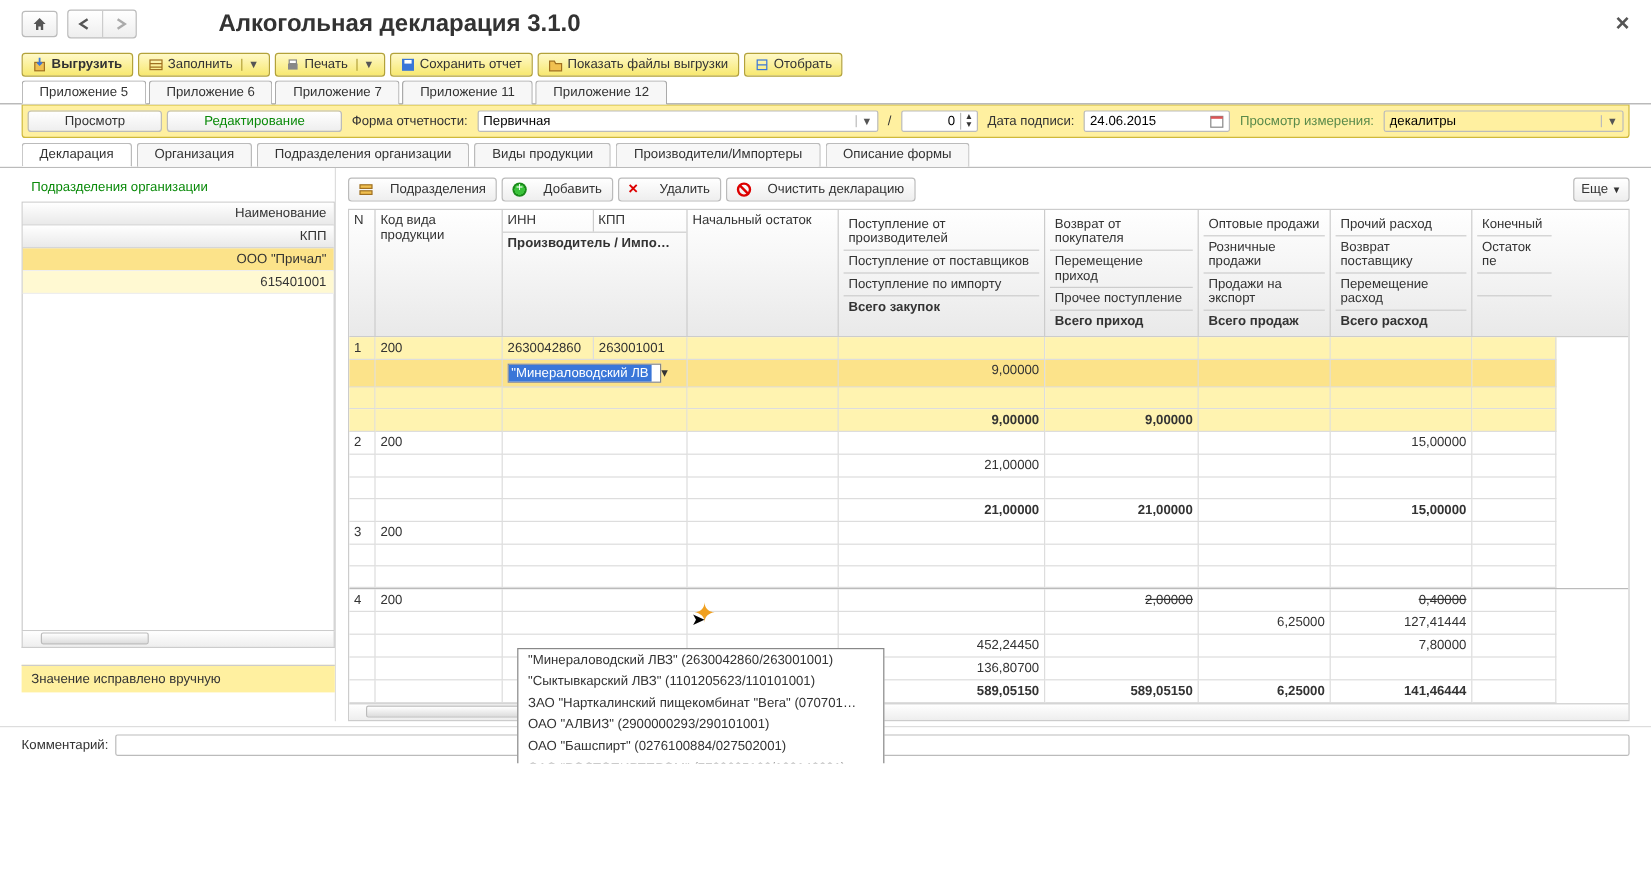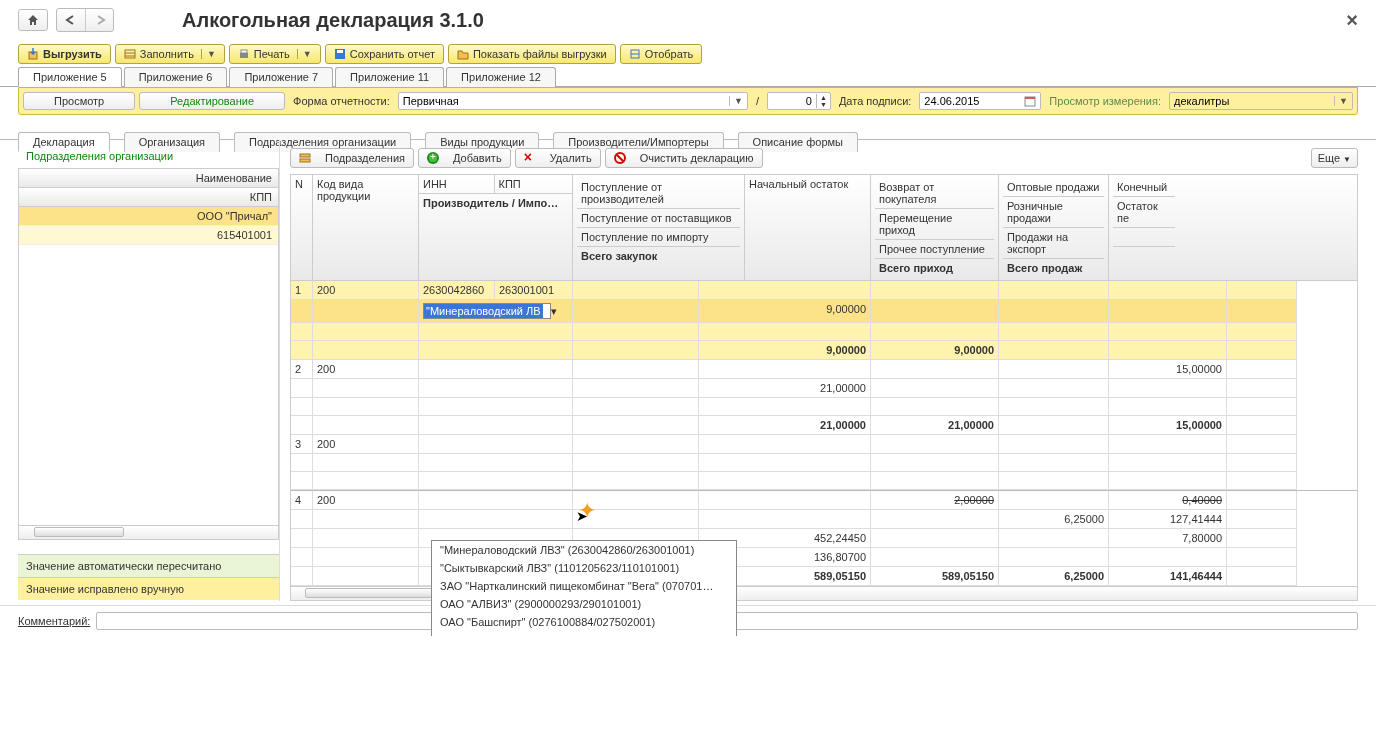--- a/index.html
+++ b/index.html
@@ -24,21 +24,21 @@
 .label.dim { color: #5a8a4a; }
 .combo { border: 1px solid #bbb; background: #fff; display: inline-flex; align-items: center; border-radius: 2px; }
 .combo input { border: none; padding: 2px 4px; outline: none; background: transparent; }
 .combo .dd { border-left: 1px solid #bbb; padding: 0 4px; font-size: 9px; color: #555; cursor: pointer; }
 .combo .cal { padding: 0 4px; cursor: pointer; }
 .combo .step { display: flex; flex-direction: column; border-left: 1px solid #bbb; }
 .combo .step span { font-size: 7px; padding: 0 3px; cursor: pointer; line-height: 7px; }
 .combo.yellow { background: #fff0a0; }
 .sep-slash { padding: 0 4px; }
 .subtabs { display: flex; padding: 4px 18px 0; border-bottom: 1px solid #bbb; }
-.subtab { border: 1px solid #bbb; border-bottom: none; padding: 3px 14px; background: #f7f7f7; cursor: pointer; border-radius: 3px 3px 0 0; margin-right: 14px; position: relative; top: 13px; }
+.subtab { border: 1px solid #bbb; border-bottom: none; padding: 3px 14px; background: #f7f7f7; cursor: pointer; border-radius: 3px 3px 0 0; margin-right: 4px; position: relative; top: 0; }
 .subtab.active { background: #fff; border-bottom: 1px solid #fff; }
 .content { display: flex; padding: 0 18px; gap: 0; position: relative; }
 .left-panel { width: 262px; flex-shrink: 0; padding: 8px 0 0 0; border-right: 1px solid #ddd; }
 .left-title { color: #0a8a0a; padding: 2px 8px; font-weight: normal; }
 .left-grid { border: 1px solid #ccc; margin-top: 4px; text-align: right; }
 .left-grid .hdr { background: linear-gradient(#fff,#e9e9e9); border-bottom: 1px solid #ccc; padding: 3px 6px; }
 .left-grid .row { padding: 3px 6px; border-bottom: 1px solid #eee; cursor: pointer; }
 .left-grid .row.sel { background: #fce38a; }
 .left-grid .row.sub { padding-left: 14px; background: #fff9d2; }
 .left-hscroll { height: 14px; background: linear-gradient(#fff,#eee); border: 1px solid #ccc; border-top: none; position: relative; }
@@ -82,21 +82,21 @@
 .tbody .trow .c.num { text-align: right; }
 .tbody .trow .c.bold { font-weight: bold; }
 .edit-cell { position: relative; }
 .edit-input { background: #fff; border: 1px solid #888; width: 128px; display: inline-block; }
 .edit-input .sel { background: #3a76d8; color: #fff; padding: 1px 2px; display: inline-block; }
 .edit-dd { display: inline-block; }
 .dropdown { position: absolute; left: 431px; top: 400px; width: 306px; background: #fff; border: 1px solid #888; z-index: 100; max-height: 320px; overflow-y: auto; }
 .dropdown .opt { padding: 3px 8px; cursor: pointer; white-space: nowrap; overflow: hidden; text-overflow: ellipsis; }
 .hscroll { height: 14px; background: linear-gradient(#fff,#eee); border-top: 1px solid #ccc; position: relative; }
 .hscroll .thumb { position: absolute; left: 14px; top: 1px; width: 420px; height: 10px; background: linear-gradient(#fff,#ddd); border: 1px solid #bbb; border-radius: 2px; }
-.comment-row { padding: 6px 18px; display: flex; align-items: center; gap: 6px; border-top: 1px solid #ddd; margin-top: 4px; text-decoration: underline; }
+.comment-row { padding: 6px 18px; display: flex; align-items: center; gap: 6px; border-top: 1px solid #ddd; margin-top: 4px; }
 .comment-row input { flex: 1; border: 1px solid #bbb; border-radius: 2px; padding: 2px 4px; }
 .cursor-ov { position: absolute; left: 574px; top: 364px; z-index: 120; pointer-events: none; }
 .cursor-ov .burst { color: #f0a020; font-size: 22px; position: absolute; left: 4px; top: -6px; }
 .cursor-ov .arrow { position: absolute; left: 2px; top: 4px; font-size: 14px; color: #000; }
 svg { display: block; }
 </style>
 </head>
 <body>
 
 <div class="topbar">
@@ -196,21 +196,21 @@
   <div class="combo">
     <input style="width: 100px;" value="24.06.2015">
     <span class="cal">
       <svg width="12" height="12">
           <rect x="1" y="2" width="10" height="9" fill="#fff" stroke="#888"></rect>
           <rect x="1" y="2" width="10" height="2" fill="#d55"></rect>
         </svg>
     </span>
   </div>
   <span class="label dim">Просмотр измерения:</span>
-  <div class="combo yellow" style="width:184px">
+  <div class="combo yellow" style="width:200px">
     <input readonly="" style="width: 100%; background: transparent;" value="декалитры">
     <span class="dd">▼</span>
   </div>
 </div>
 
 <div class="subtabs">
   <div class="subtab active">Декларация</div>
   <div class="subtab">Организация</div>
   <div class="subtab">Подразделения организации</div>
   <div class="subtab">Виды продукции</div>
@@ -225,21 +225,20 @@
       <div class="hdr">Наименование</div>
       <div class="hdr">КПП</div>
       <div class="row sel">ООО "Причал"</div>
       <div class="row sub">615401001</div>
       <div style="height:280px"></div>
     </div>
     <div class="left-hscroll">
         <div class="thumb"></div>
       </div>
     <div class="legend">
-      <div class="lg auto">Значение автоматически пересчитано</div>
       <div class="lg manual">Значение исправлено вручную</div>
     </div>
   </div>
 
   <div class="right-panel">
     <div class="rp-toolbar">
       <div class="rp-btn">
         <svg width="12" height="12">
             <rect x="1" y="2" width="10" height="3" fill="#f0c050" stroke="#a07020"></rect>
             <rect x="1" y="7" width="10" height="3" fill="#f0c050" stroke="#a07020"></rect>
@@ -267,38 +266,44 @@
         <div class="c c-n">N</div>
         <div class="c c-kod">Код вида продукции</div>
         <div class="c" style="width:154px;padding:0">
           <div style="display:flex">
               <div class="c c-inn">ИНН</div>
               <div class="c c-kpp" style="border-right:none">КПП</div>
             </div>
           <div style="border-top:1px solid #ccc;padding:3px 4px;font-weight:bold">Производитель / Импо…</div>
           <div style="height:38px"></div>
         </div>
+        <div class="c c-nach">Начальный остаток</div>
         <div class="c c-grp stack">
           <div class="s">Поступление от производителей</div>
           <div class="s">Поступление от поставщиков</div>
           <div class="s">Поступление по импорту</div>
           <div class="s">Всего закупок</div>
         </div>
-        <div class="c c-nach">Начальный остаток</div>
         <div class="c c-grp2 stack">
           <div class="s">Возврат от покупателя</div>
           <div class="s">Перемещение приход</div>
           <div class="s">Прочее поступление</div>
           <div class="s">Всего приход</div>
         </div>
         <div class="c c-grp3 stack">
           <div class="s">Оптовые продажи</div>
           <div class="s">Розничные продажи</div>
           <div class="s">Продажи на экспорт</div>
           <div class="s">Всего продаж</div>
+        </div>
+        <div class="c c-grp4 stack">
+          <div class="s">Прочий расход</div>
+          <div class="s">Возврат поставщику</div>
+          <div class="s">Перемещение расход</div>
+          <div class="s">Всего расход</div>
         </div>
         <div class="c c-end stack" style="border-right:none">
           <div class="s">Конечный</div>
           <div class="s" style="font-weight:normal">Остаток пе</div>
           <div class="s">&nbsp;</div>
           <div class="s">&nbsp;</div>
         </div>
       </div>
 
       <div class="tbody">

